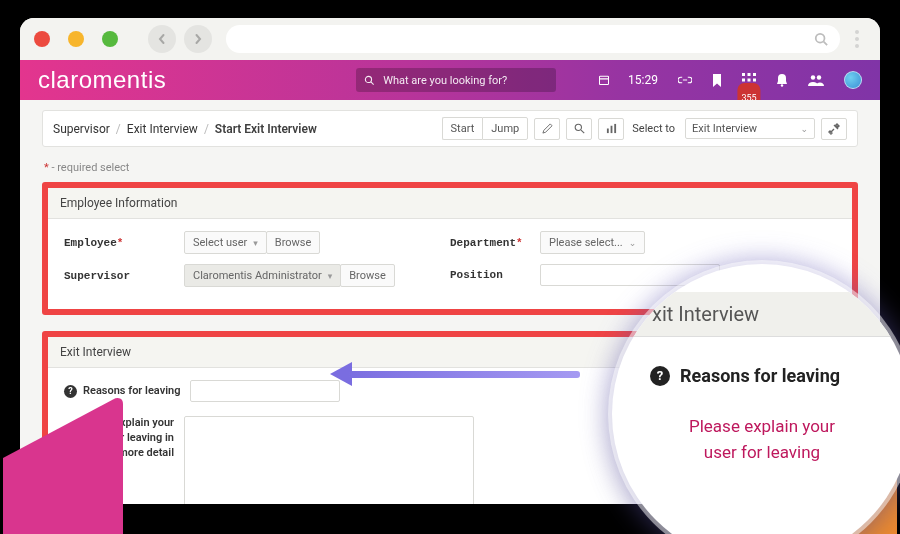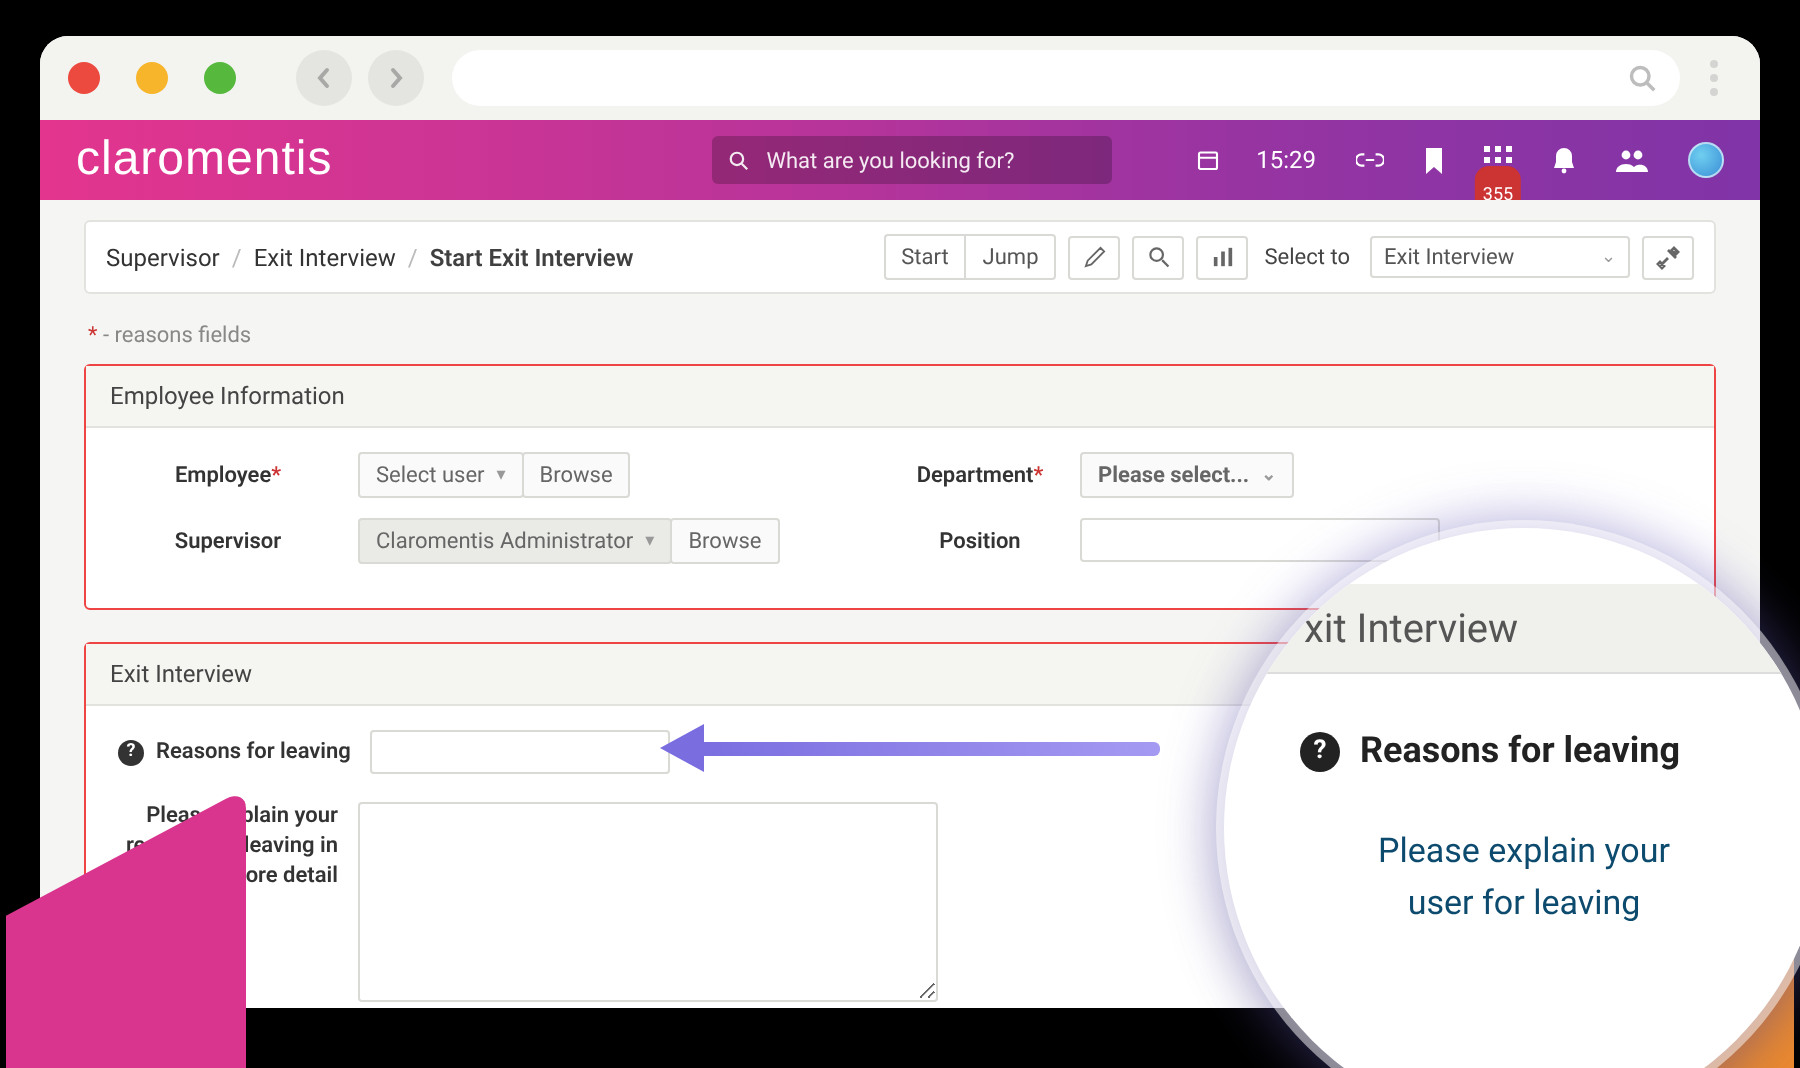--- a/index.html
+++ b/index.html
@@ -130,40 +130,41 @@
     padding: 3px 6px;
     border-radius: 2px;
     min-width: 130px;
     display: flex; justify-content: space-between; align-items: center;
   }
 
   .required-note { font-size: 11px; color: #888; margin: 14px 0 8px 2px; }
   .required-note .star { color: #c33; }
 
   .panel {
-    border: 1px solid #ef4444;
+    border: 6px solid #ef4444;
     border-radius: 3px;
     background: #fff;
     margin-bottom: 16px;
   }
   .panel-h {
     background: #f5f5f1;
     padding: 8px 12px;
     font-size: 12px; color: #444;
     border-bottom: 1px solid #e2e2df;
   }
   .panel-b { padding: 12px 16px; }
 
   .form-row { display: flex; align-items: center; margin-bottom: 10px; }
   .form-grid { display: flex; }
   .form-col { flex: 1; }
   .lbl {
-    width: 120px; text-align: center;
+    width: 120px; text-align: left;
     font-size: 11px; color: #333; font-weight: 600;
     padding-right: 10px;
+    font-family: Liberation Mono, monospace;
   }
   .lbl .req { color: #c33; }
   .pill {
     border: 1px solid #d9d9d5;
     background: #fafafa;
     padding: 4px 8px;
     font-size: 11px; color: #666;
     border-radius: 2px;
     display: inline-flex; align-items: center; gap: 6px;
   }
@@ -228,21 +229,21 @@
   }
   .mag-content .info2 {
     width: 20px; height: 20px; border-radius: 50%;
     background: #222; color: #fff;
     display: flex; align-items: center; justify-content: center;
     font-size: 13px; font-weight: 700;
   }
   .mag-content .row1 .t1 { font-size: 18px; font-weight: 700; color: #222; }
   .mag-content .row2 {
     margin-top: 28px; text-align: center;
-    font-size: 17px; color: #0c4a6e;
+    font-size: 17px; color: #be185d;
     line-height: 1.5;
   }
 
   
   .arrow {
     position: absolute;
     left: 330px; top: 366px;
     width: 250px; height: 16px;
     z-index: 21;
   }
@@ -416,21 +417,21 @@
         </div>
         <span class="btn iconbtn">
           <svg width="12" height="12" viewBox="0 0 12 12">
               <path d="M2 10l4-4M6 2l4 4M9 1l2 2-1 1-2-2zM1 9l2 2 1-1-2-2z" stroke="#666" stroke-width="1.4" fill="none"></path>
             </svg>
         </span>
       </div>
     </div>
 
     <div class="required-note">
-      <span class="star">*</span><span> - reasons fields</span>
+      <span class="star">*</span><span> - required select</span>
     </div>
 
     <div class="panel">
       <div class="panel-h">Employee Information</div>
       <div class="panel-b">
         <div class="form-grid">
           <div class="form-col">
             <div class="form-row">
               <div class="lbl"><span>Employee</span><span class="req">*</span></div>
               <span class="pill">
@@ -444,21 +445,21 @@
               <span class="pill sel">
                 <span>Claromentis Administrator</span>
                 <span class="caret">▾</span>
               </span>
               <span class="pill" style="margin-left:-1px;">Browse</span>
             </div>
           </div>
           <div class="form-col">
             <div class="form-row">
               <div class="lbl" style="width:90px;"><span>Department</span><span class="req">*</span></div>
-              <span class="pill" style="min-width:100px;justify-content:flex-start;font-weight:bold;">
+              <span class="pill" style="min-width:100px;justify-content:flex-start;">
                 <span>Please select...</span>
                 <span class="caret">⌄</span>
               </span>
             </div>
             <div class="form-row">
               <div class="lbl" style="width:90px;">Position</div>
               <input class="textin" style="width: 180px;">
             </div>
           </div>
         </div>

